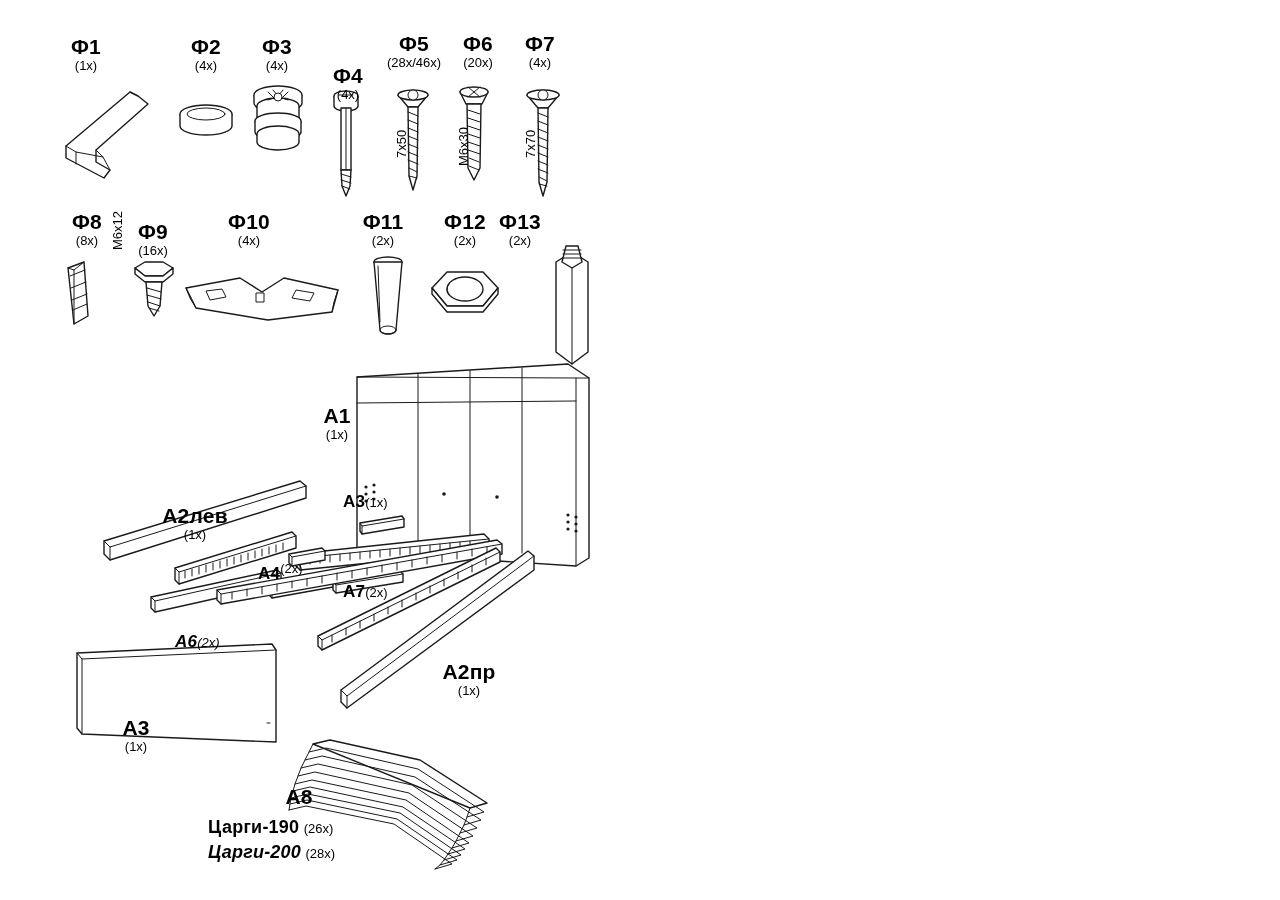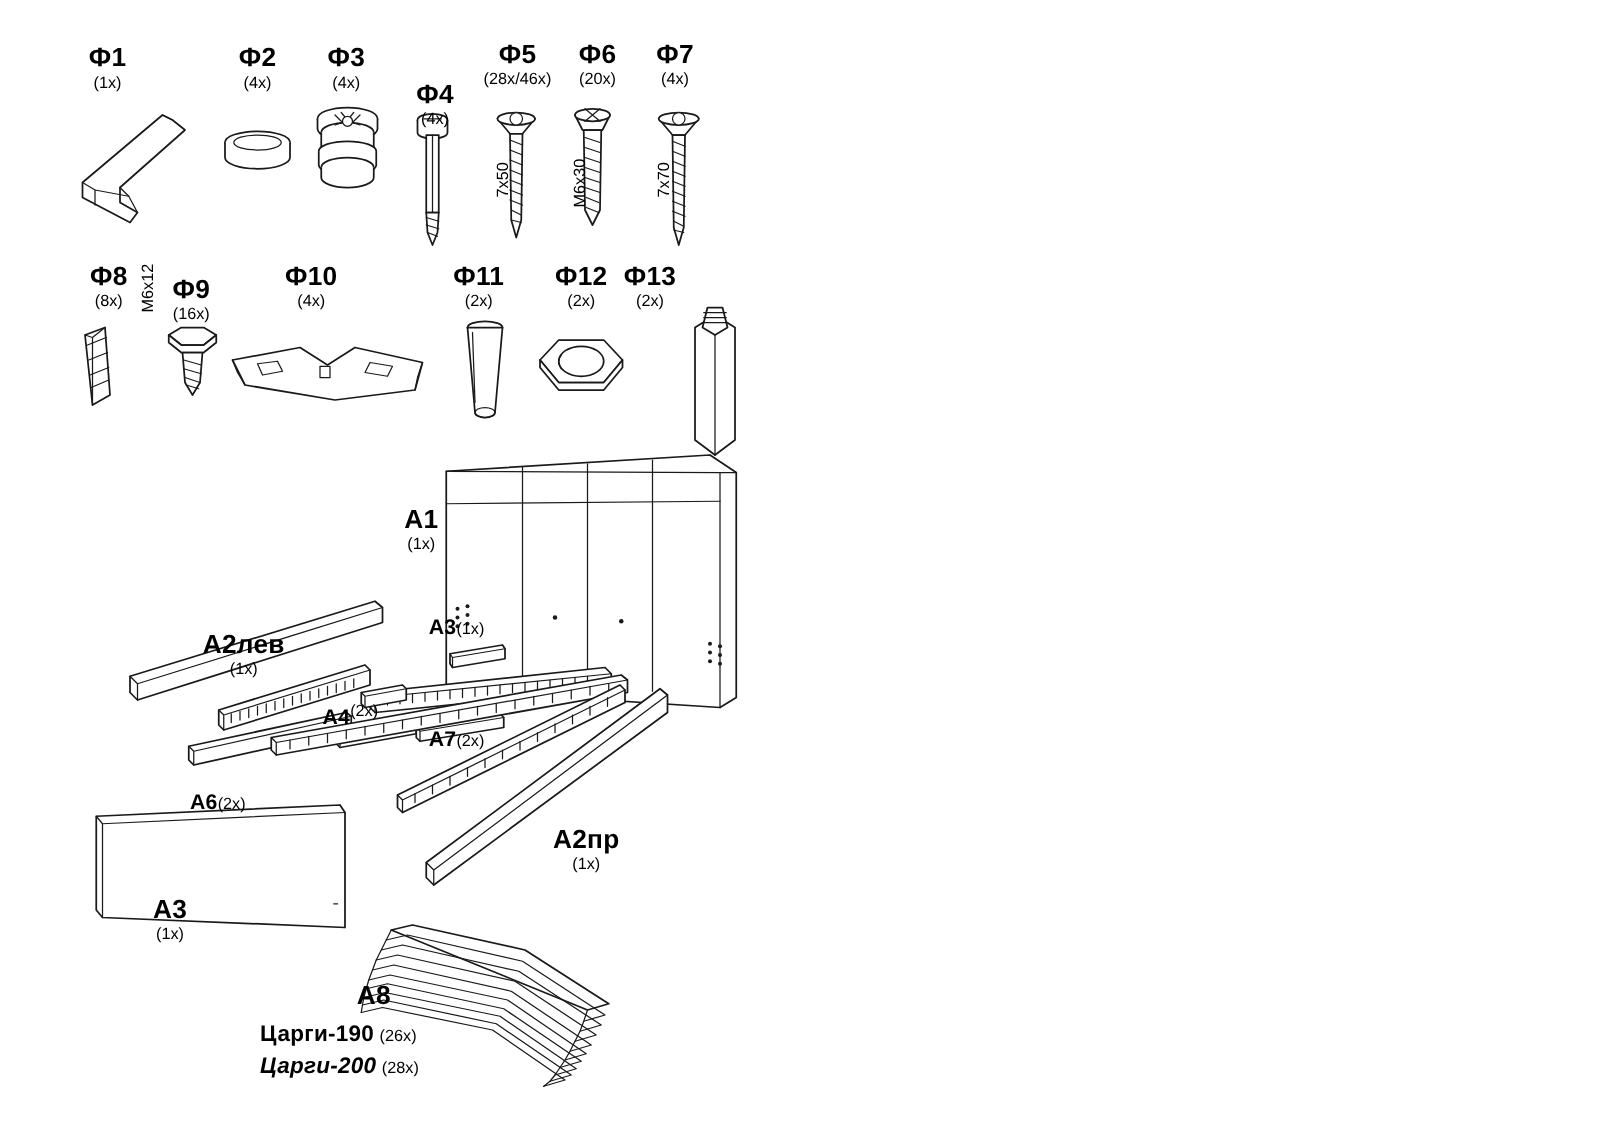--- a/index.html
+++ b/index.html
@@ -361,21 +361,21 @@
   </div>
 
   <div class="lbl inline" style="left:258px; top:562px;text-align:right;">
     <span class="code">A4</span><span class="qty" style="vertical-align:super;">(2x)</span>
   </div>
 
   <div class="lbl inline" style="left:343px; top:583px;">
     <span class="code">A7</span><span class="qty">(2x)</span>
   </div>
 
-  <div class="lbl inline" style="left:152px; top:633px;">
+  <div class="lbl inline" style="left:175px; top:633px;font-style:italic;">
     <span class="code">A6</span><span class="qty">(2x)</span>
   </div>
 
   <div class="lbl stack center" style="left:469px; top:661px;">
     <span class="code">A2пр</span>
     <span class="qty">(1x)</span>
   </div>
 
   <div class="lbl stack center" style="left:136px; top:717px;">
     <span class="code">A3</span>

